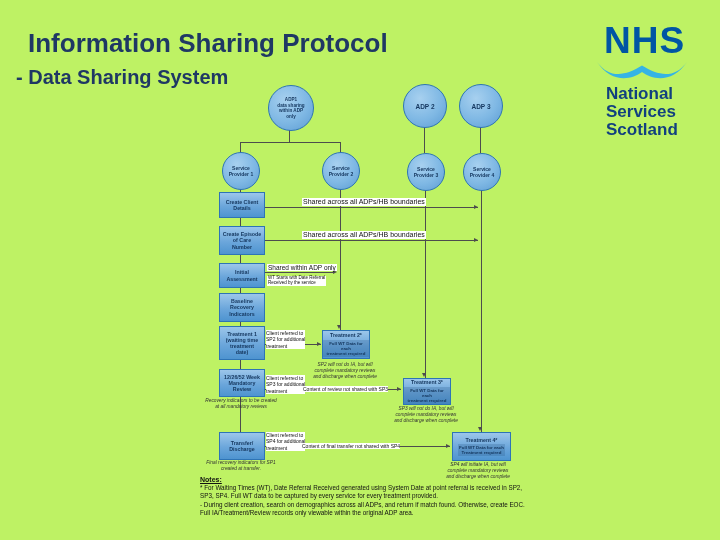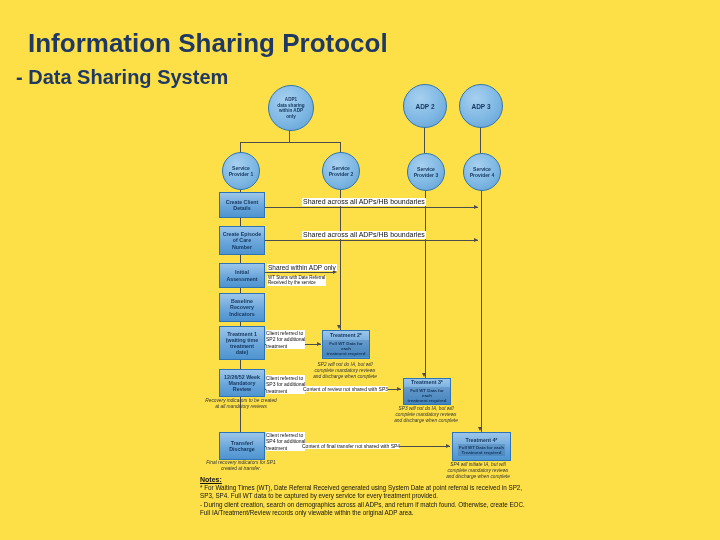--- a/index.html
+++ b/index.html
@@ -1,16 +1,16 @@
 <!DOCTYPE html>
 <html><head>
 <meta charset="utf-8">
 <style>
   html,body{margin:0;padding:0;background:#fff;}
-  .slide{position:relative;width:720px;height:540px;background:#fde047;overflow:hidden;
+  .slide{position:relative;width:720px;height:540px;background:#bef264;overflow:hidden;
          font-family:"Liberation Sans",sans-serif;}
   .abs{position:absolute;}
   .pre{white-space:pre-line;}
 
   
   .title{left:28px;top:28px;font-size:26px;font-weight:bold;color:#1F3864;}
   .subtitle{left:16px;top:66px;font-size:20px;font-weight:bold;color:#1F3864;}
 
   
   .logo{left:596px;top:22px;width:100px;text-align:left;}
@@ -42,20 +42,29 @@
   .notes p{font-size:6.3px;line-height:1.25;margin:0 0 1px 0;}
 </style>
 </head>
 <body>
 
 <div class="slide">
 
   <div class="abs title">Information Sharing Protocol</div>
   <div class="abs subtitle">- Data Sharing System</div>
 
+  <div class="abs logo">
+    <div class="nhs">NHS</div>
+    <svg class="swoosh" width="92" height="22" viewBox="0 0 100 24">
+      <path d="M1,1 C15,20 32,16 50,5 C68,16 85,20 99,1 C84,24 62,21 50,12 C38,21 16,24 1,1 Z" fill="#35B4E5"></path>
+    </svg>
+    <div class="org pre">National
+Services
+Scotland</div>
+  </div>
 
   <div class="abs line" style="left:289px;top:129px;width:1px;height:13px;"></div>
   <div class="abs line" style="left:240px;top:142px;width:100px;height:1px;"></div>
   <div class="abs line" style="left:240px;top:142px;width:1px;height:11px;"></div>
   <div class="abs line" style="left:340px;top:142px;width:1px;height:11px;"></div>
   <div class="abs line" style="left:424px;top:126px;width:1px;height:27px;"></div>
   <div class="abs line" style="left:480px;top:126px;width:1px;height:27px;"></div>
   <div class="abs line" style="left:240px;top:188px;width:1px;height:244px;"></div>
   <div class="abs line" style="left:340px;top:188px;width:1px;height:142px;"></div>
   <div class="abs line" style="left:425px;top:189px;width:1px;height:189px;"></div>

